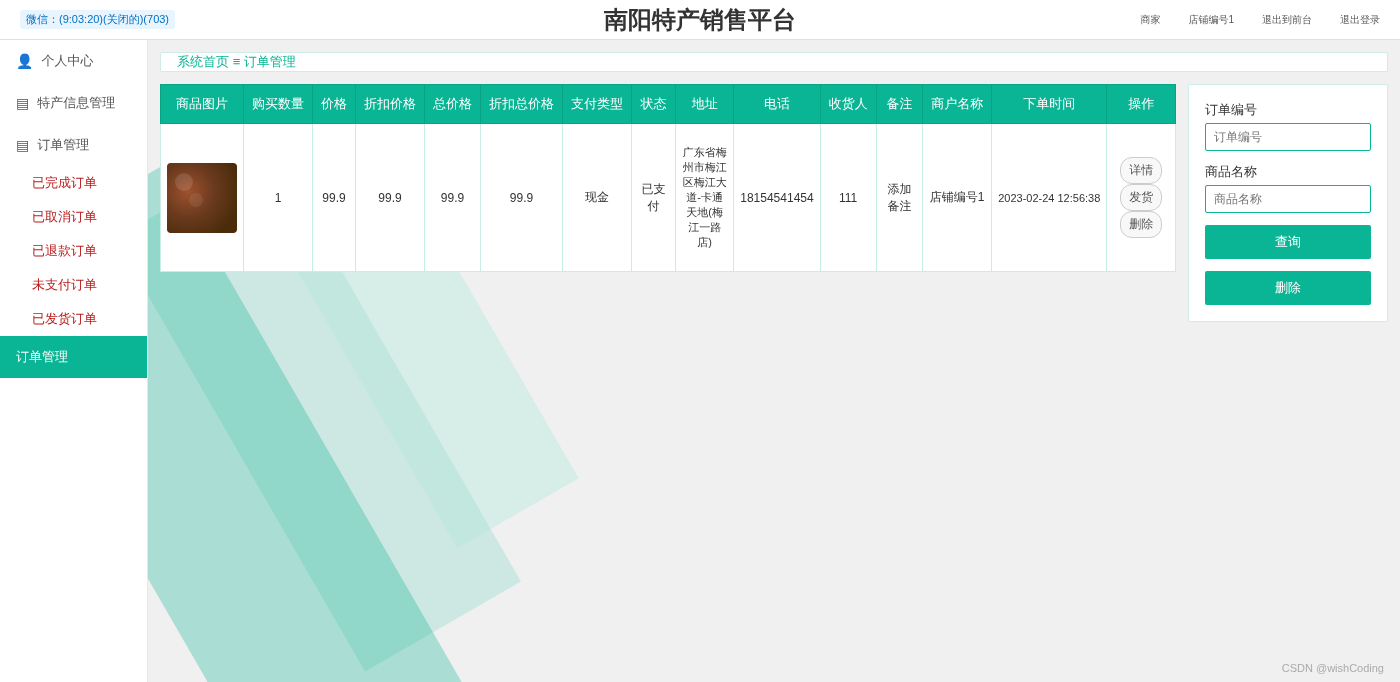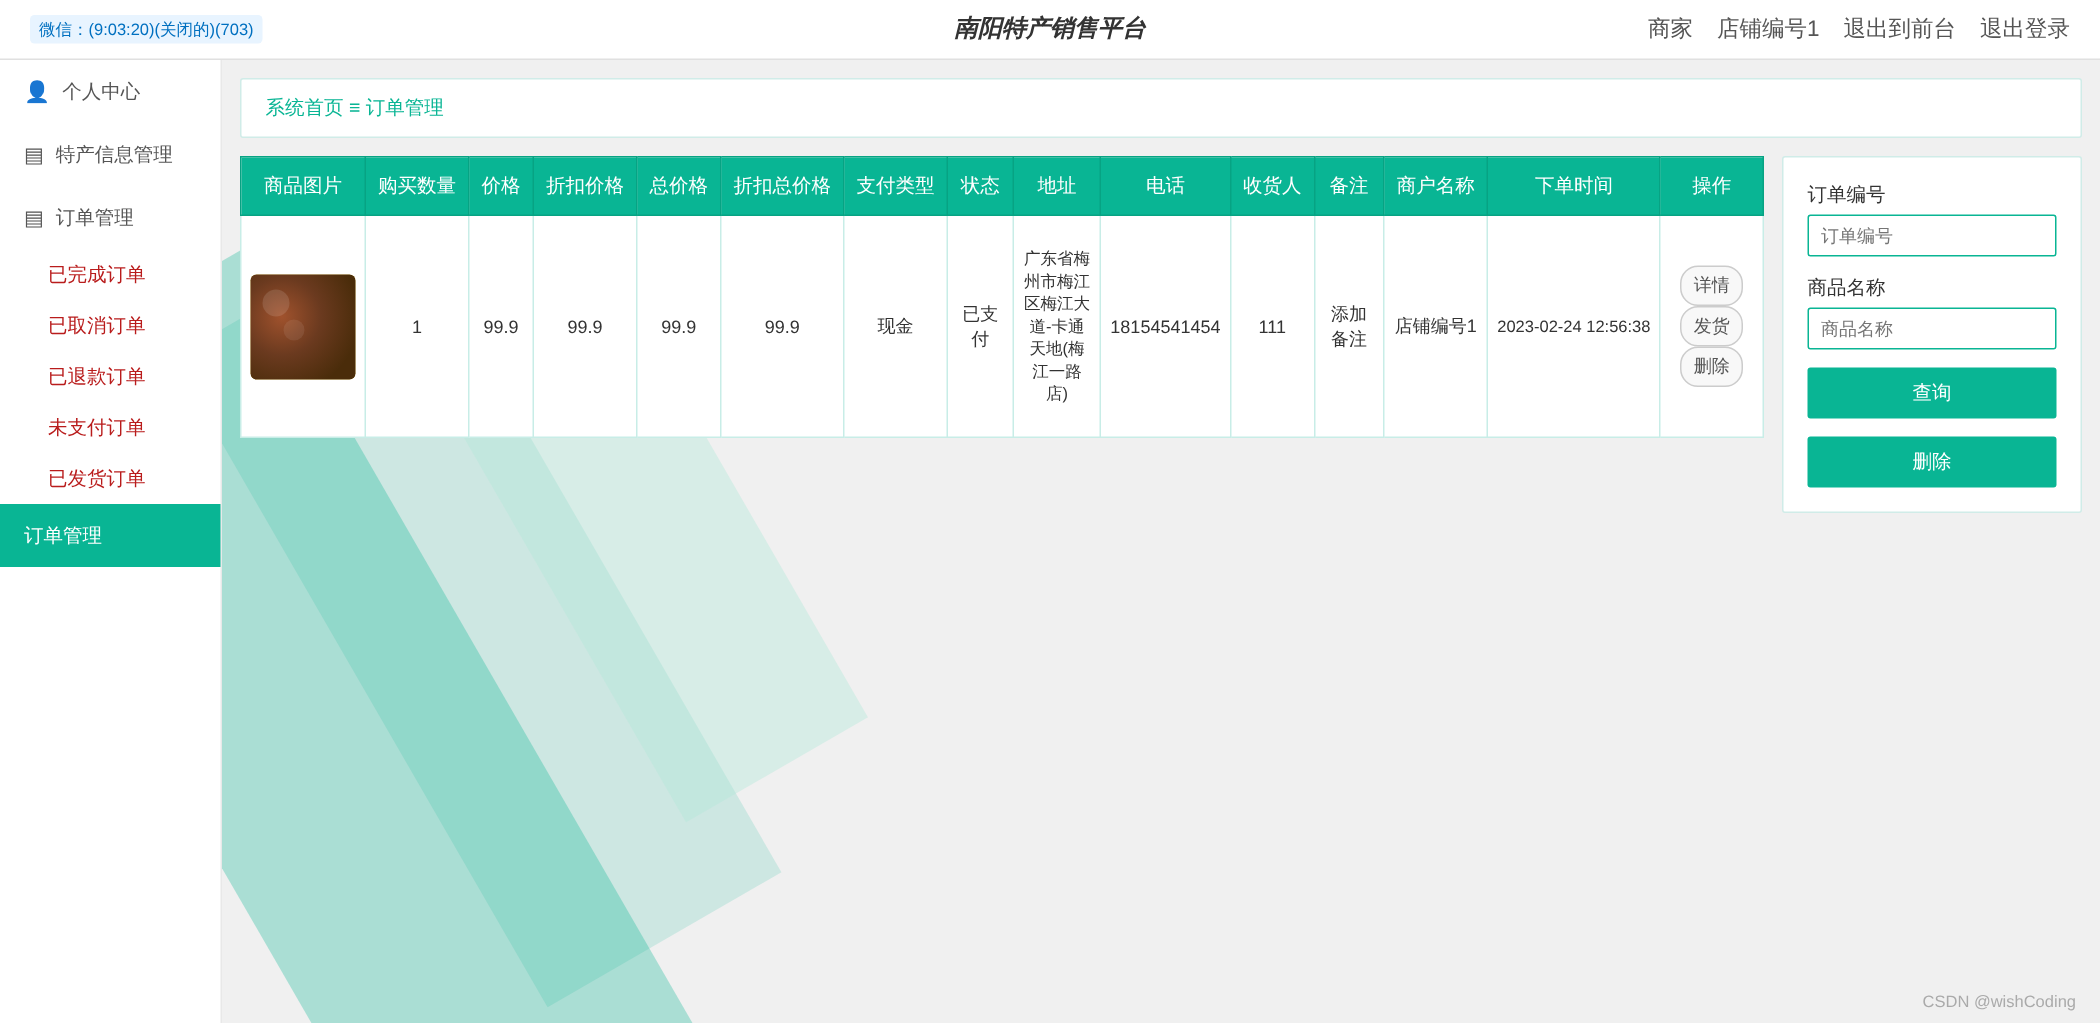--- a/index.html
+++ b/index.html
@@ -18,32 +18,31 @@
     }
     .top-header-debug {
       font-size: 11px;
       color: #0070c0;
       background: #e8f4ff;
       padding: 2px 6px;
       border-radius: 3px;
       text-align: right;
     }
     .top-header-title {
-      font-size: 16px;
+      font-size: 24px;
       font-weight: bold;
       color: #333;
       position: absolute;
       left: 50%;
       transform: translateX(-50%);
-      font-style: italic;
     }
     .top-header-nav {
       display: flex;
-      gap: 16px;
-      font-size: 15px;
+      gap: 28px;
+      font-size: 10px;
       color: #555;
     }
     .top-header-nav span {
       cursor: pointer;
     }
 
     
     .layout {
       display: flex;
       height: calc(100vh - 40px);
@@ -85,21 +84,21 @@
       flex-direction: column;
       overflow: hidden;
       position: relative;
     }
 
     
     .breadcrumb {
       background: #fff;
       border: 1px solid #d0ece8;
       margin: 12px 12px 0 12px;
-      padding: 10px 16px;
+      padding: 0 16px;
       font-size: 13px;
       color: #555;
       border-radius: 2px;
     }
     .breadcrumb span { color: #09b594; }
 
     
     .bg-deco {
       position: absolute;
       left: 0;

